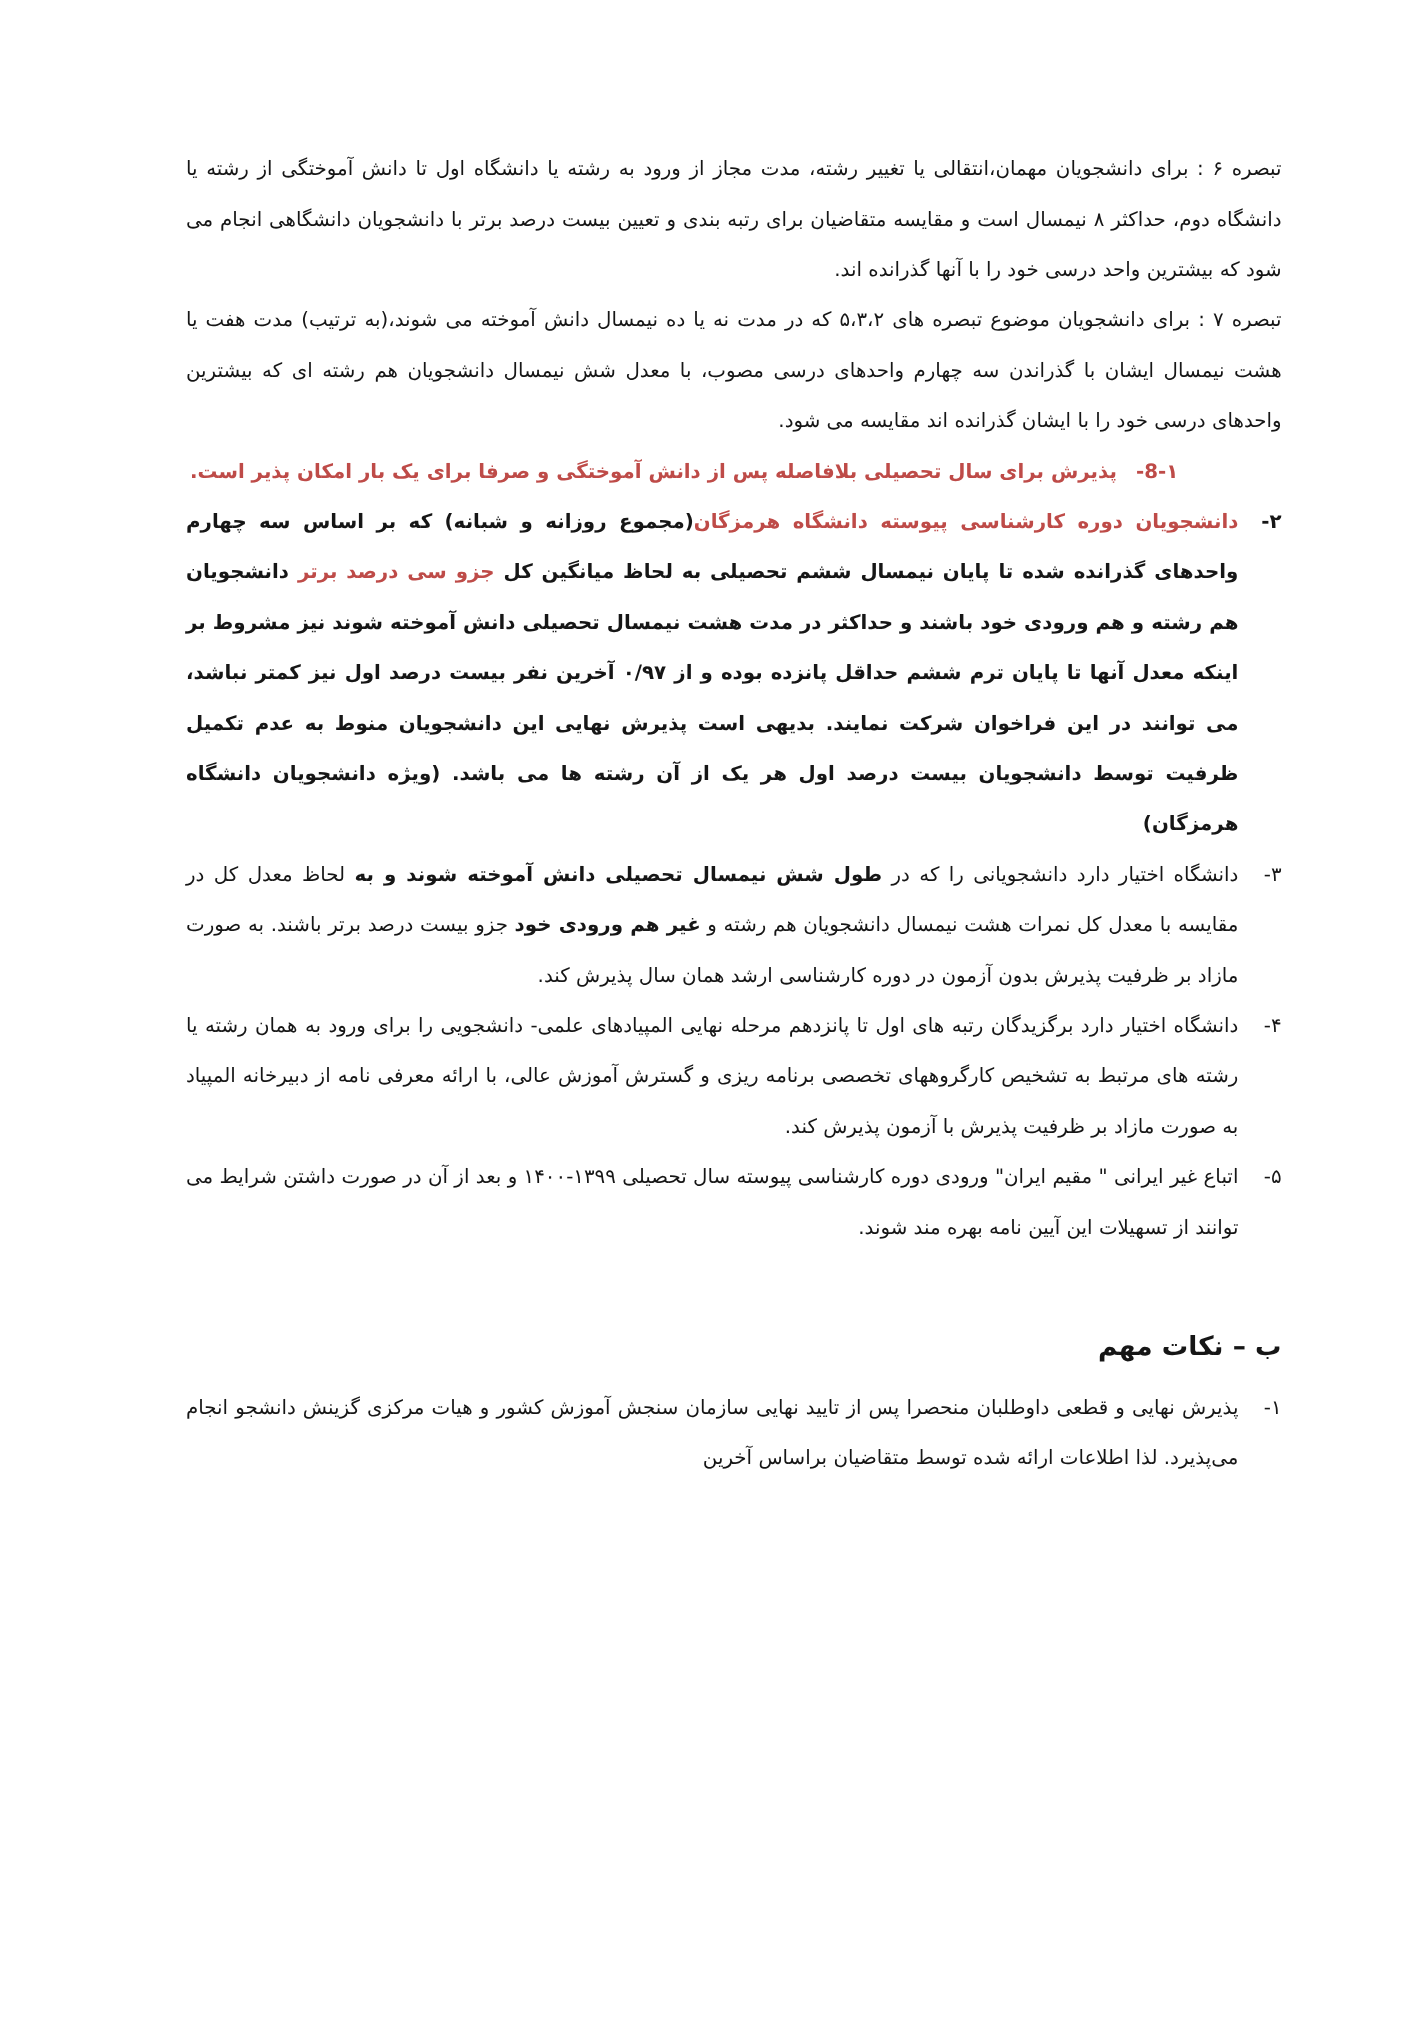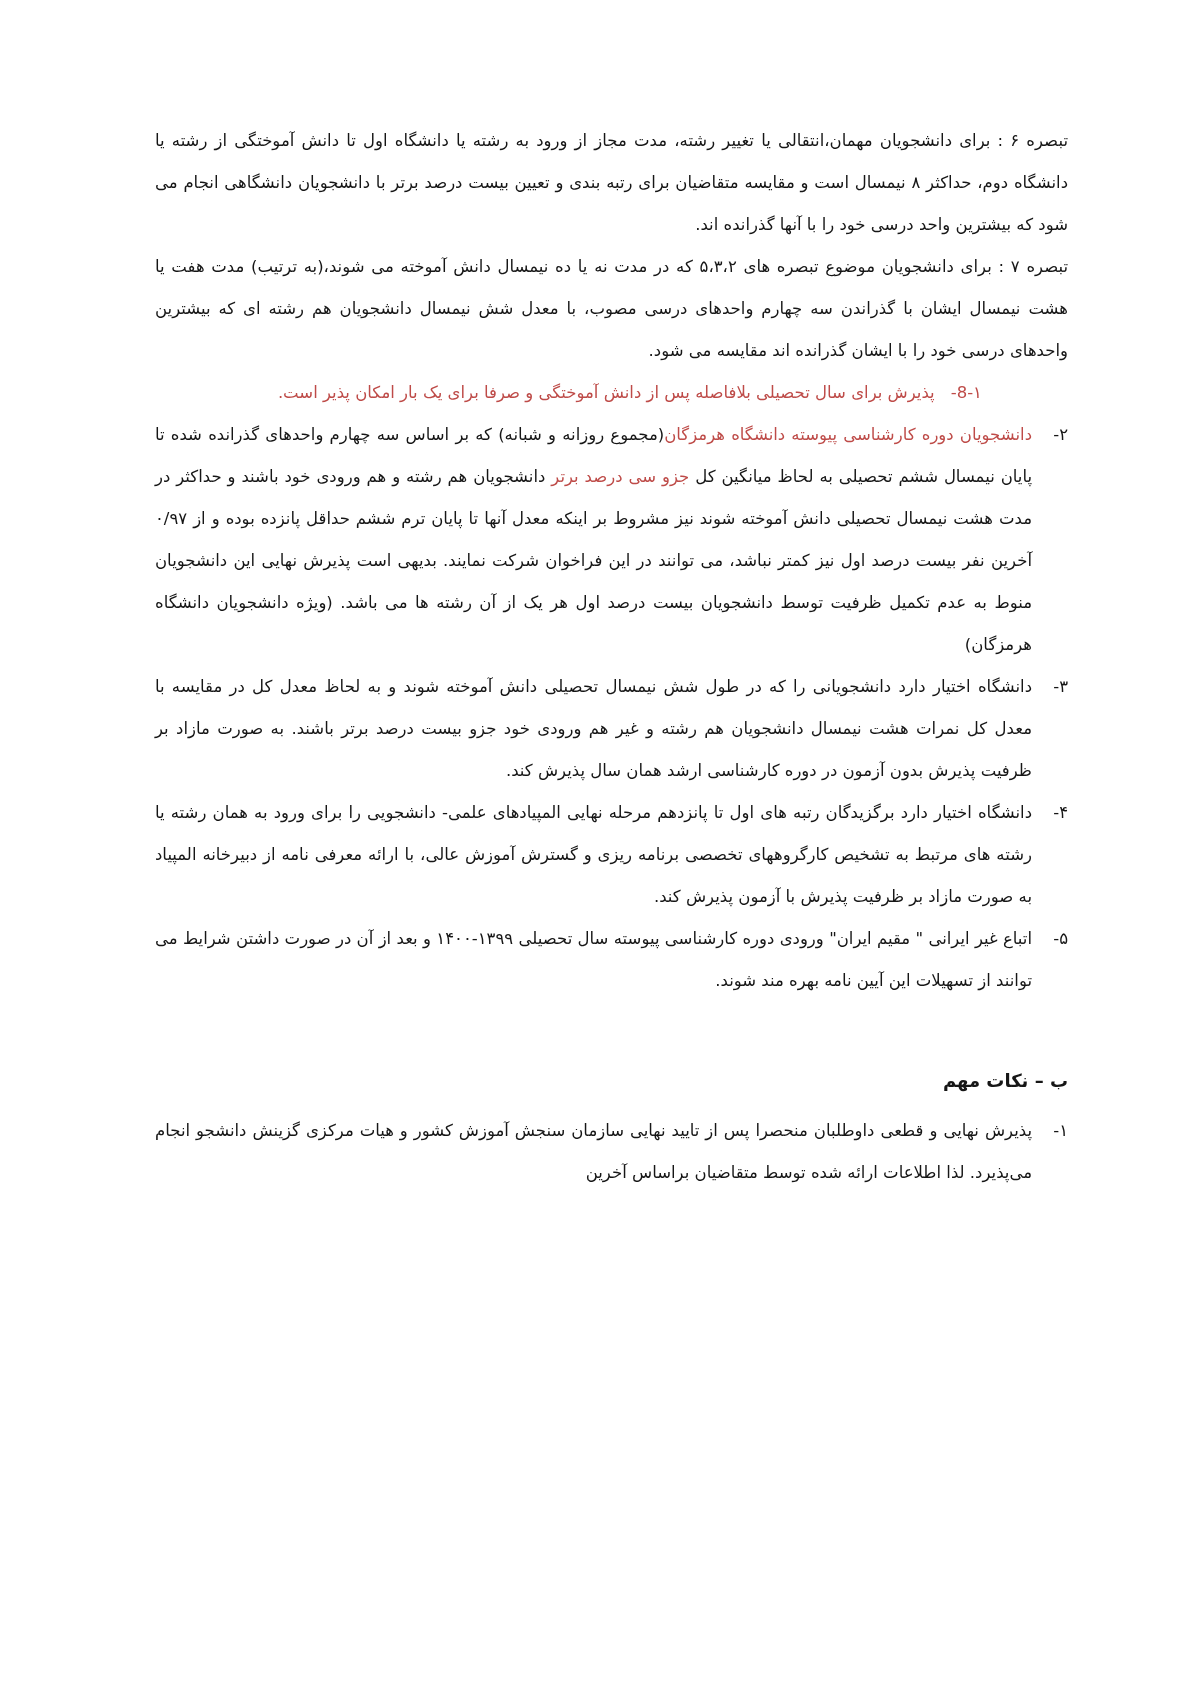--- a/index.html
+++ b/index.html
@@ -17,24 +17,24 @@
   .paragraph{margin:0;text-align:justify;}
   .subitem{
     margin:0 46px 0 0;
     text-indent:40px;
     text-align:justify;
   }
   .subitem .marker{margin-left:16px;white-space:nowrap;}
   .item{display:flex;margin:0;}
   .item .marker{flex:0 0 36px;white-space:nowrap;}
   .item .item-body{flex:1;text-align:justify;}
-  .bold{font-weight:normal;}
+  .bold{font-weight:bold;}
   .red{color:var(--accent-red,#be4b48);}
   .section-heading{
-    font-size:18px;
+    font-size:22px;
     font-weight:bold;
     margin:58px 0 8px 0;
     line-height:42px;
   }
 </style>
 </head>
 <body>
 
 <div class="page">
   <div>

